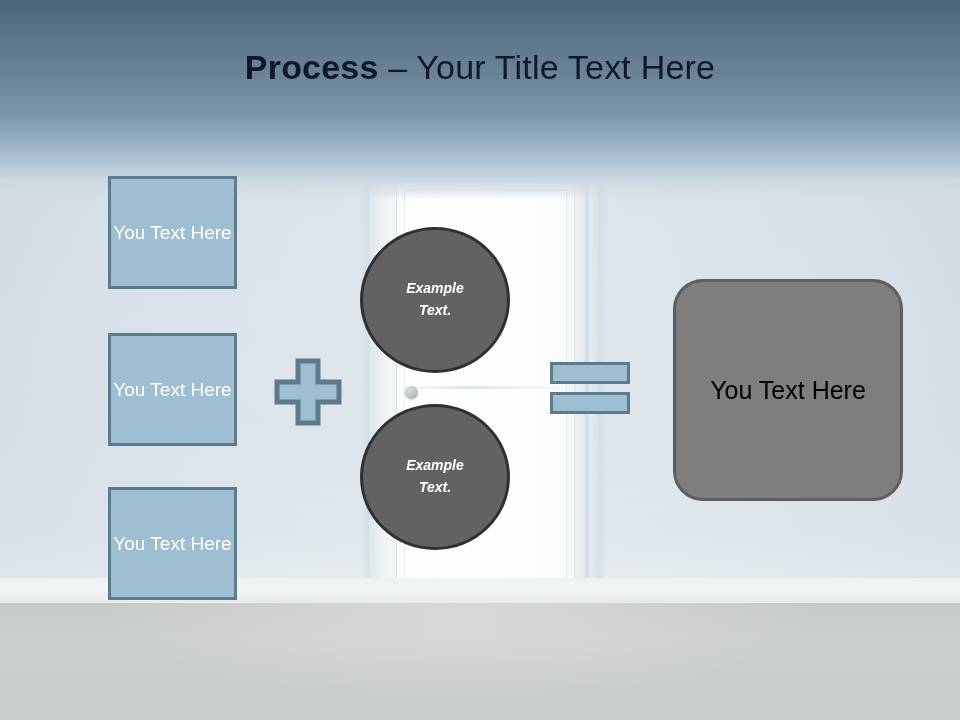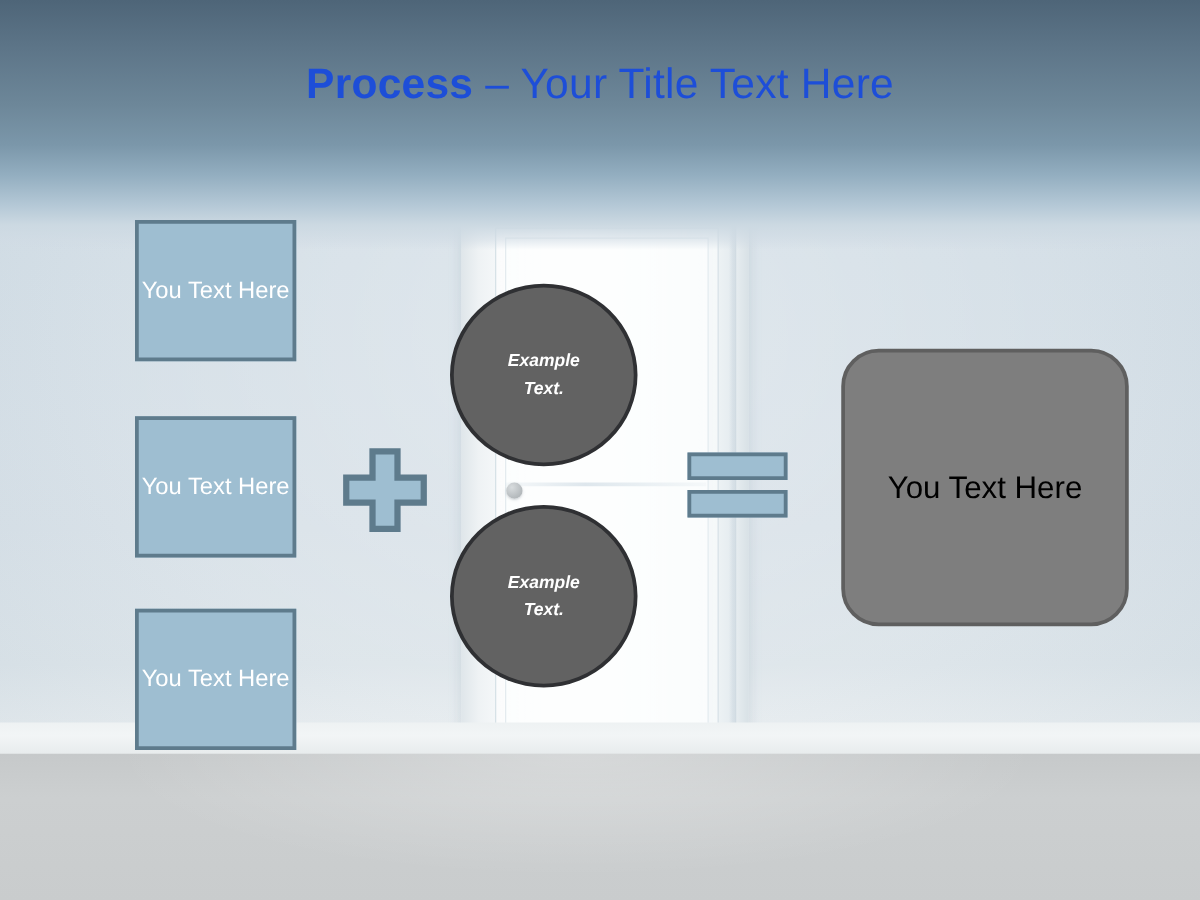--- a/index.html
+++ b/index.html
@@ -149,21 +149,21 @@
         #b4c8d6 82%,
         #ccd9e2 90%,
         rgba(208,219,228,0.55) 96%,
         rgba(208,219,228,0) 100%);
   }
   .slide-title {
     position: absolute;
     left: 0; top: 48px;
     width: 960px;
     text-align: center;
-    color: #1d4ed8;
+    color: #0f172a;
     font-size: 34px;
     letter-spacing: 0.2px;
     white-space: nowrap;
   }
   .slide-title .t-bold { font-weight: bold; }
   .slide-title .t-light { font-weight: normal; }
 
   
   .blue-box {
     position: absolute;

